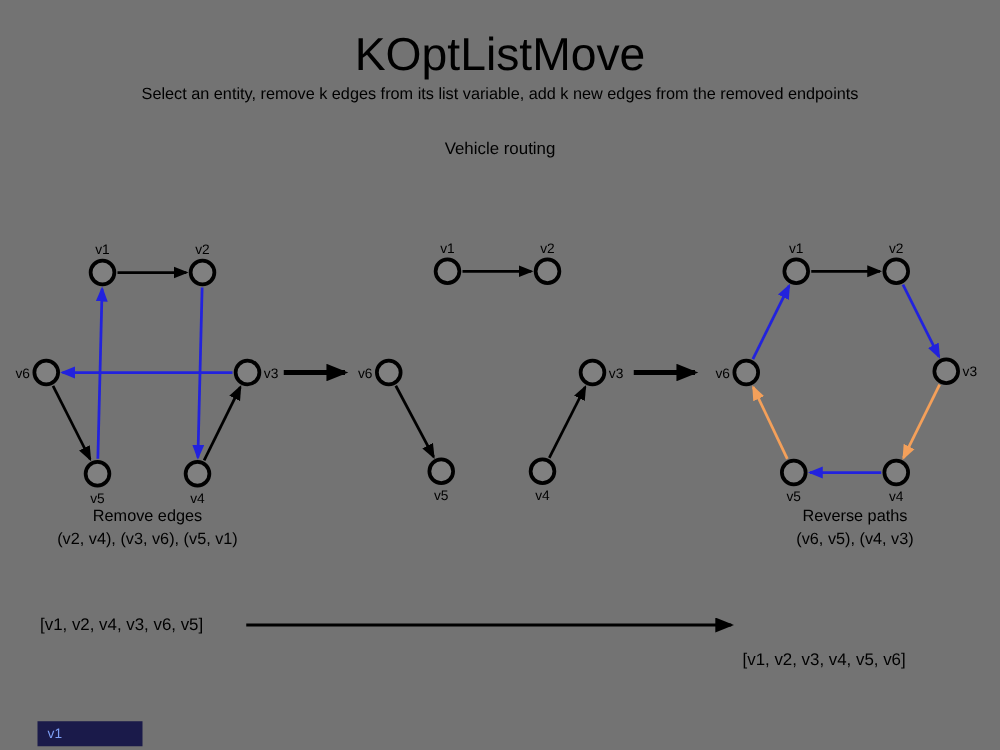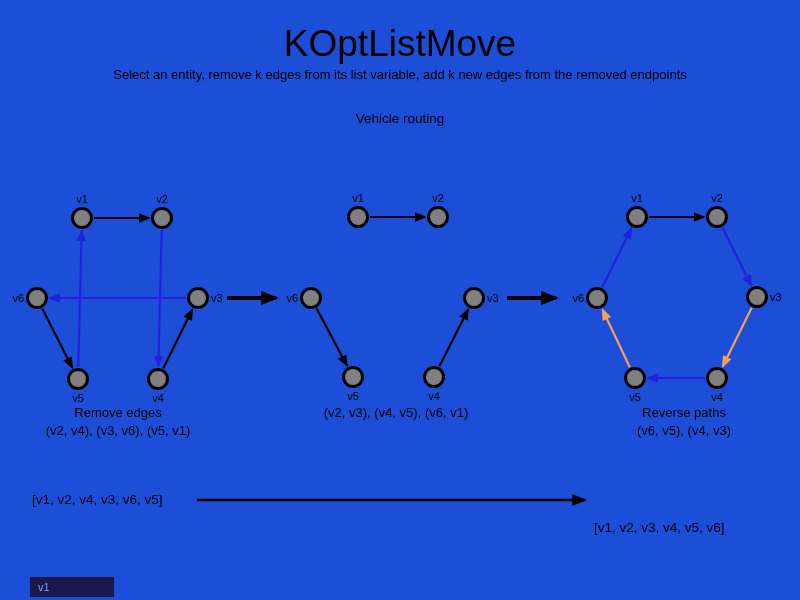--- a/index.html
+++ b/index.html
@@ -1,17 +1,17 @@
 <!DOCTYPE html>
 <html><head>
 <meta charset="utf-8">
 <style>
   html,body{margin:0;padding:0;background:#ffffff;}
   .canvas{
-    position:relative;width:800px;height:600px;background:#1d4ed8;overflow:hidden;
+    position:relative;width:800px;height:600px;background:#737373;overflow:hidden;
     font-family:"Liberation Sans",sans-serif;color:#000;
   }
   .abs{position:absolute;}
   .title{top:24px;left:0;width:800px;text-align:center;font-size:37px;line-height:40px;}
   .subtitle{top:67px;left:0;width:800px;text-align:center;font-size:13px;}
   .context-label{top:111px;left:0;width:800px;text-align:center;font-size:13.5px;}
   .caption{width:300px;text-align:center;top:404px;font-size:13px;line-height:18px;}
   .caption .cap-line1{display:block;}
   .caption .cap-line2{display:block;}
   .cap-1{left:-32px;}
@@ -109,21 +109,20 @@
       <line x1="227" y1="298" x2="276" y2="298" stroke="#000000" stroke-width="4" marker-end="url(#arrow-step)"></line>
       <line x1="507" y1="298" x2="556" y2="298" stroke="#000000" stroke-width="4" marker-end="url(#arrow-step)"></line>
       <line x1="197" y1="500" x2="585" y2="500" stroke="#000000" stroke-width="2.5" marker-end="url(#arrow-trans)"></line>
     </svg>
 
   <div class="abs caption cap-1">
     <span class="cap-line1">Remove edges</span>
     <span class="cap-line2">(v2, v4), (v3, v6), (v5, v1)</span>
   </div>
   <div class="abs caption cap-2">
-    <span class="cap-line2">(v2, v3), (v4, v5), (v6, v1)</span>
   </div>
   <div class="abs caption cap-3">
     <span class="cap-line1">Reverse paths</span>
     <span class="cap-line2">(v6, v5), (v4, v3)</span>
   </div>
 
   <div class="abs listtext list-before">[v1, v2, v4, v3, v6, v5]</div>
   <div class="abs listtext list-after">[v1, v2, v3, v4, v5, v6]</div>
 
   <div class="abs status-bar">v1</div>

